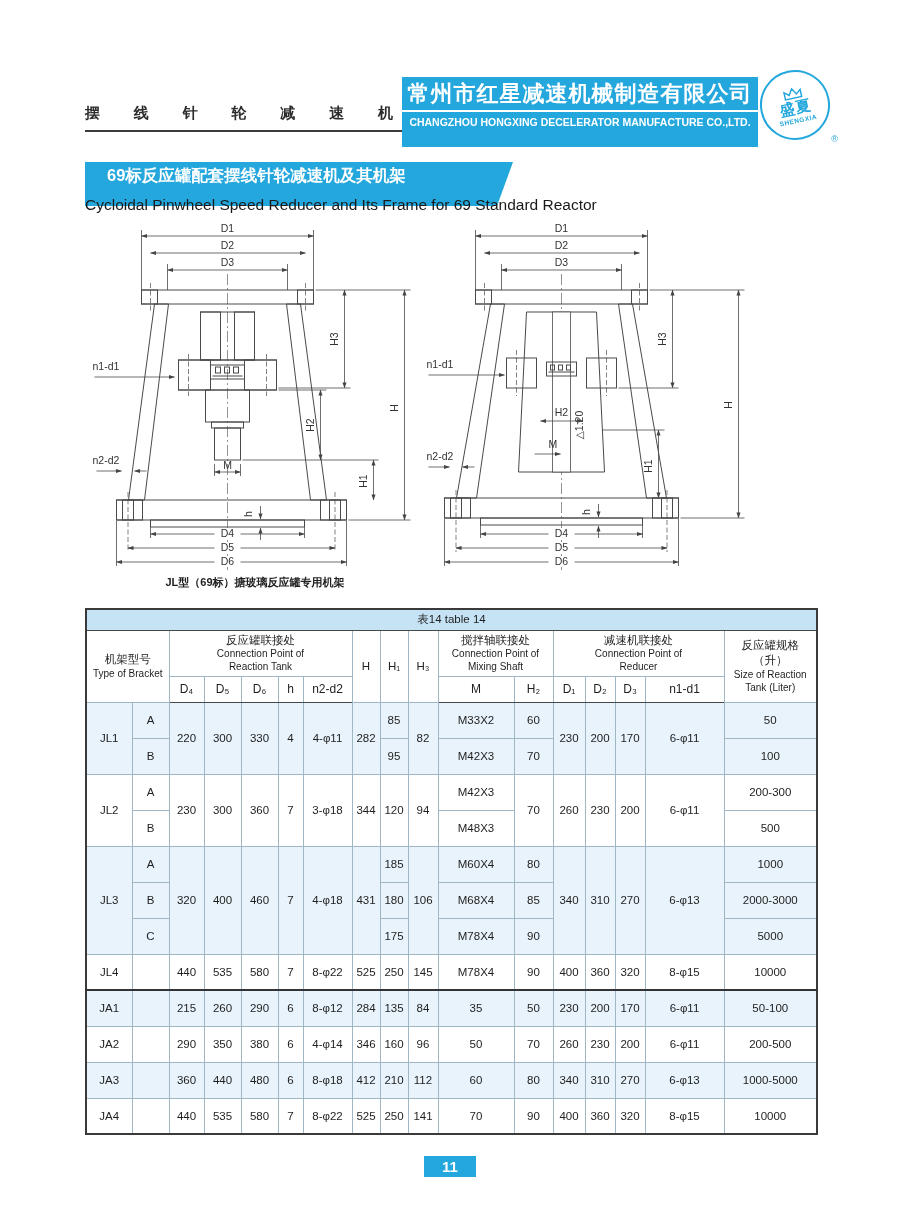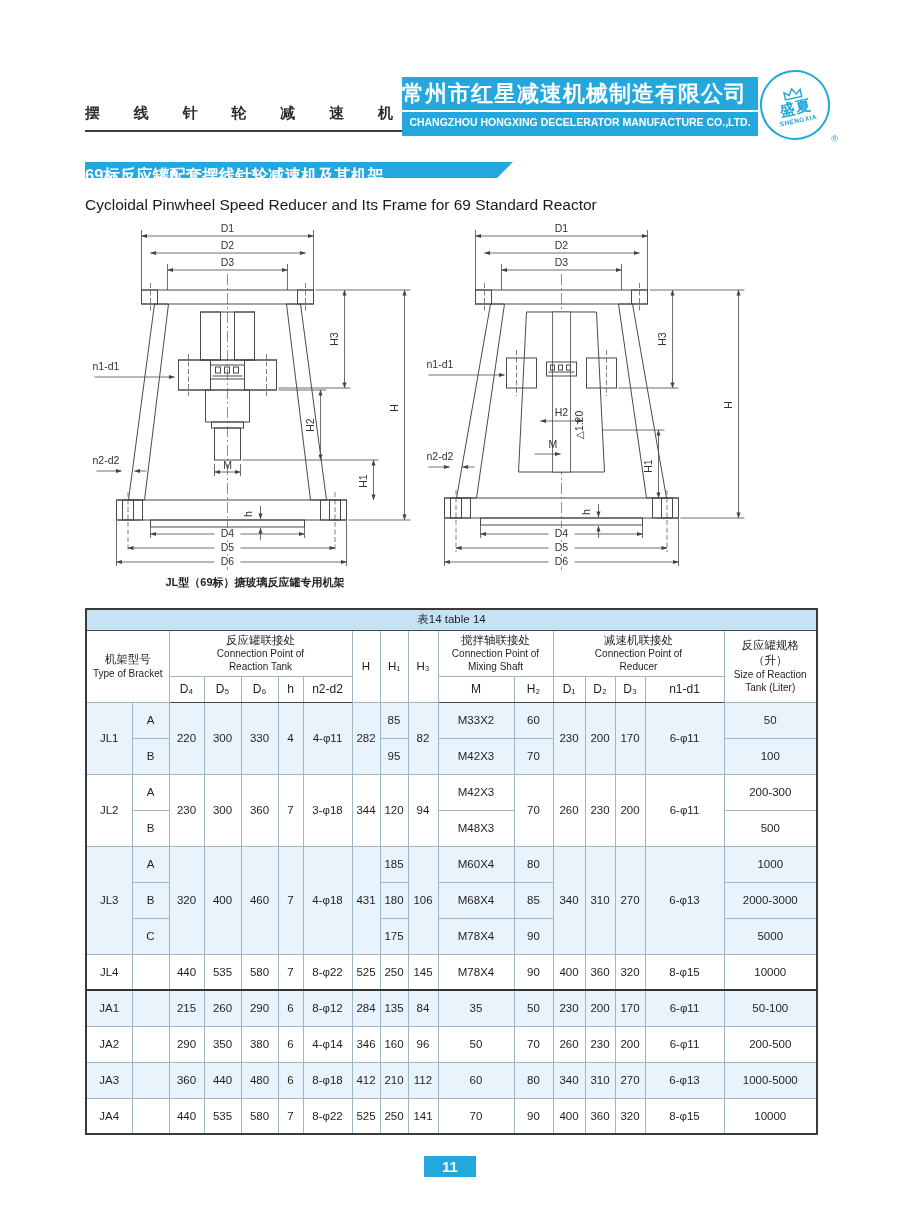--- a/index.html
+++ b/index.html
@@ -6,34 +6,34 @@
   html,body{background:#fff}
   body{font-family:"Liberation Sans","DejaVu Sans",sans-serif;color:#222}
   .page{position:relative;width:900px;height:1222px;background:#fff;overflow:hidden}
   .abs{position:absolute}
 
   
   .series{left:85px;top:104px;width:308px;display:flex;justify-content:space-between;
           font-size:15px;font-weight:bold;color:#2b2b2b}
   .head-rule{left:85px;top:130px;width:317px;height:2px;background:#3c3c3c}
   .co-cn{left:402px;top:77px;width:356px;height:33px;background:var(--accent);color:#fff;
-         font-size:22px;font-weight:bold;letter-spacing:1px;text-align:left;line-height:33px}
-  .co-en{left:402px;top:112px;width:356px;height:24px;background:var(--accent);color:#fff;
+         font-size:22px;font-weight:bold;letter-spacing:1px;text-align:center;line-height:33px}
+  .co-en{left:402px;top:112px;width:356px;height:35px;background:var(--accent);color:#fff;
          font-size:10.5px;font-weight:bold;text-align:center;line-height:20px}
   .logo{left:760px;top:70px;width:76px;height:76px}
   .logo .ring{position:absolute;left:0;top:0;width:70px;height:70px;border:2.5px solid var(--accent);
         border-radius:50%;display:flex;flex-direction:column;align-items:center;justify-content:center;
         transform:rotate(-12deg)}
   .logo .cn{color:var(--accent);font-weight:bold;font-size:15px;letter-spacing:1px;line-height:15px}
   .logo .en{color:var(--accent);font-size:6.5px;font-weight:bold;letter-spacing:.5px;margin-top:2px}
   .logo .reg{position:absolute;right:-2px;bottom:2px;color:var(--accent);font-size:9px}
 
   
-  .sec-bar{left:85px;top:162px;width:428px;height:16px;background:var(--accent);color:#fff;
-           font-size:16.5px;font-weight:bold;line-height:27px;
+  .sec-bar{left:85px;top:162px;width:428px;height:44px;background:var(--accent);color:#fff;
+           font-size:16.5px;font-weight:bold;line-height:27px;padding-left:22px;
            clip-path:polygon(0 0,100% 0,calc(100% - 16px) 100%,0 100%)}
   .sec-en{left:85px;top:196px;font-size:15.5px;color:#1a1a1a}
 
   
   .draw svg{display:block}
   svg{font-family:"Liberation Sans","DejaVu Sans",sans-serif}
   svg text{font-size:10.5px;fill:#333}
   .ln{stroke:#4a4a4a;stroke-width:1;fill:none}
   .dim{stroke:#4a4a4a;stroke-width:.8;fill:none}
   .dsh{stroke:#4a4a4a;stroke-width:.7;fill:none;stroke-dasharray:5 2.5}

